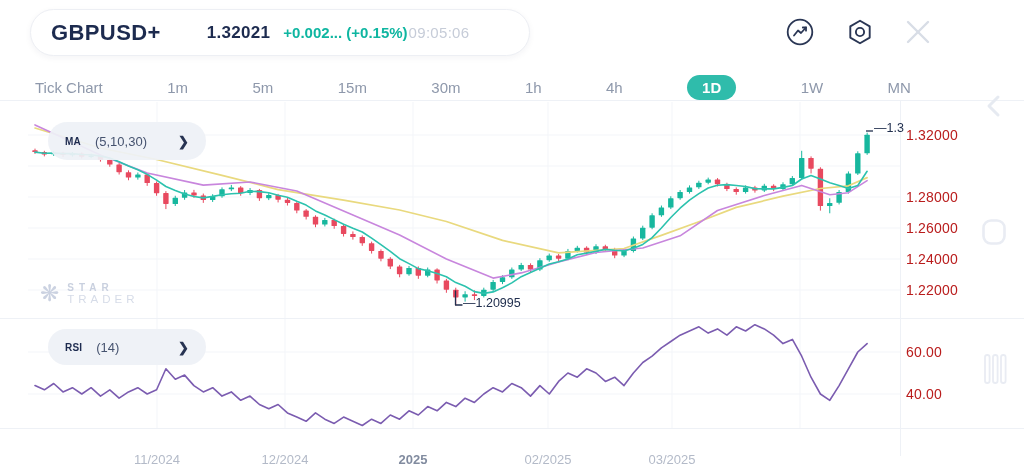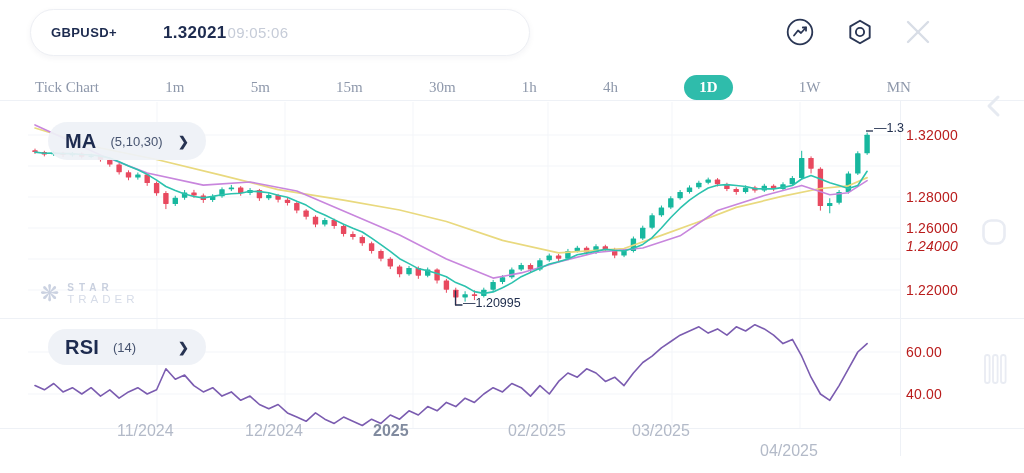--- a/index.html
+++ b/index.html
@@ -8,58 +8,58 @@
     background:#ffffff;font-family:"Liberation Sans",sans-serif;
     -webkit-font-smoothing:antialiased;
   }
   
   .topbar-pill{
     position:absolute;left:30px;top:9px;width:500px;height:47px;
     border:1px solid #edeff4;border-radius:26px;background:#fff;
     box-shadow:0 2px 6px rgba(30,42,80,.05);
     display:flex;align-items:center;padding:0 14px 0 20px;box-sizing:border-box;
   }
-  .sym{font-size:13px;font-weight:700;color:#1d2b4f;letter-spacing:.4px;}
+  .sym{font-size:22px;font-weight:700;color:#1d2b4f;letter-spacing:.4px;}
   .price{margin-left:46px;font-size:17px;font-weight:700;color:#1d2b4f;letter-spacing:.3px;}
   .chg{margin-left:13px;font-size:15px;font-weight:700;color:#0fb6a1;white-space:nowrap;}
   .time{margin-left:1px;font-size:15px;color:#c6ccd8;letter-spacing:.3px;}
   .icon-btn{position:absolute;top:17px;width:30px;height:30px;cursor:pointer;}
   #icon-trend{left:785px;}
   #icon-settings{left:845px;}
   #icon-close{left:903px;}
   
   .tabs{
     position:absolute;left:35px;top:72px;width:876px;height:30px;
-    display:flex;justify-content:space-between;align-items:center;font-family:Liberation Serif, serif;
+    display:flex;justify-content:space-between;align-items:center;
   }
   .tab{font-size:15px;color:#8e98ab;cursor:pointer;white-space:nowrap;}
   .tab.active{
     background:#2fbcab;color:#fff;font-weight:700;
     padding:4px 15px;border-radius:15px;
   }
   
   #chart-svg{position:absolute;left:0;top:0;z-index:1;}
   .ind-pill{
     position:absolute;z-index:3;background:rgba(238,241,246,.93);
     border-radius:19px;display:flex;align-items:center;
     padding:0 17px;box-sizing:border-box;color:#1d2b4f;cursor:pointer;
   }
   #ma-pill{left:48px;top:122px;width:158px;height:38px;}
   #rsi-pill{left:48px;top:329px;width:158px;height:36px;}
-  .ind-name{font-weight:700;font-size:20px;letter-spacing:.2px;text-align:right;}
+  .ind-name{font-weight:700;font-size:10px;letter-spacing:.2px;text-align:right;}
   .ind-params{font-size:13px;margin-left:14px;color:#46536f;}
   .ind-chevron{margin-left:auto;font-size:13px;font-weight:700;color:#273352;}
   
   .watermark{position:absolute;left:40px;top:282px;z-index:2;display:flex;align-items:center;color:#cfd6e4;}
   .wm-mark{font-size:23px;line-height:23px;margin-right:8px;color:#cbd2e1;}
   .wm-l1{font-size:10px;font-weight:700;letter-spacing:5px;color:#c9d0df;}
   .wm-l2{font-size:11.5px;letter-spacing:4px;color:#d6dce8;}
   
   .p-label{position:absolute;left:906px;transform:translateY(-50%);font-size:14px;color:#b91c1c;z-index:2;letter-spacing:.2px;}
-  .t-label{position:absolute;top:422px;width:80px;text-align:left;font-size:16px;color:#b3bac8;z-index:2;}
+  .t-label{position:absolute;top:452px;width:80px;text-align:center;font-size:13px;color:#b3bac8;z-index:2;}
   .t-label.bold{color:#818b9f;font-weight:700;}
   
   .anno{position:absolute;font-size:12.5px;color:#22304f;z-index:2;white-space:nowrap;}
   #anno-high{left:874px;top:121px;width:30px;overflow:hidden;}
   #anno-low{left:463px;top:296px;}
   
   .side-icon{position:absolute;z-index:2;cursor:pointer;}
 </style>
 </head>
 <body>
@@ -267,20 +267,21 @@
     <path d="M35.0 124.9 L100.5 155.0 L147.2 173.0 L203.3 185.1 L250.0 182.0 L296.8 191.0 L352.9 215.0 L399.6 235.0 L446.4 259.0 L493.1 278.1 L521.2 272.9 L558.6 261.9 L596.0 252.5 L642.8 248.0 L680.1 235.8 L717.5 210.5 L764.3 195.5 L801.7 185.4 L829.8 194.7 L848.4 192.7 L867.1 180.7" fill="none" stroke="#c886dd" stroke-width="1.6" stroke-linecap="round" stroke-linejoin="round"></path>
     <path d="M35.0 152.1 L44.4 153.2 L53.7 153.1 L63.0 153.6 L72.4 153.6 L81.8 154.5 L91.1 154.7 L100.5 156.1 L109.8 158.0 L119.1 161.7 L128.5 165.9 L137.8 169.7 L147.2 174.4 L156.6 180.1 L165.9 186.5 L175.3 190.5 L184.6 194.1 L193.9 196.5 L203.3 197.9 L212.7 196.4 L222.0 194.7 L231.3 193.7 L240.7 193.2 L250.0 191.2 L259.4 191.6 L268.8 192.8 L278.1 195.3 L287.4 197.2 L296.8 201.3 L306.1 205.1 L315.5 210.9 L324.8 215.0 L334.2 219.6 L343.6 224.3 L352.9 228.3 L362.3 232.0 L371.6 238.2 L380.9 244.7 L390.3 251.3 L399.6 258.7 L409.0 263.6 L418.3 268.6 L427.7 270.8 L437.1 273.6 L446.4 276.7 L455.8 282.6 L465.1 286.3 L474.4 291.6 L483.8 293.4 L493.1 291.9 L502.5 287.8 L511.8 282.9 L521.2 276.7 L530.5 272.6 L539.9 268.3 L549.3 264.0 L558.6 261.8 L567.9 259.0 L577.3 254.7 L586.6 253.1 L596.0 251.2 L605.4 249.4 L614.7 250.3 L624.0 250.9 L633.4 248.2 L642.8 244.4 L652.1 237.6 L661.4 228.0 L670.8 217.5 L680.1 208.2 L689.5 200.1 L698.9 193.6 L708.2 188.0 L717.5 185.2 L726.9 184.6 L736.3 185.5 L745.6 186.5 L754.9 188.6 L764.3 188.9 L773.6 188.9 L783.0 187.4 L792.4 185.5 L801.7 179.0 L811.0 175.6 L820.4 179.0 L829.8 182.7 L839.1 185.5 L848.4 188.6 L857.8 185.5 L867.1 171.3" fill="none" stroke="#2cc2ae" stroke-width="1.6" stroke-linecap="round" stroke-linejoin="round"></path>
     <path d="M35.0 385.6 L44.4 389.8 L53.7 383.5 L63.0 391.9 L72.4 387.7 L81.8 394.0 L91.1 387.7 L100.5 396.1 L109.8 389.8 L119.1 398.2 L128.5 391.9 L137.8 387.7 L147.2 394.0 L156.6 389.8 L165.9 368.8 L175.3 379.3 L184.6 375.1 L193.9 385.6 L203.3 391.9 L212.7 387.7 L222.0 396.1 L231.3 391.9 L240.7 400.3 L250.0 396.1 L259.4 404.5 L268.8 408.7 L278.1 404.5 L287.4 412.9 L296.8 417.1 L306.1 421.3 L315.5 412.9 L324.8 419.2 L334.2 423.4 L343.6 417.1 L352.9 421.3 L362.3 425.5 L371.6 419.2 L380.9 423.4 L390.3 415.0 L399.6 419.2 L409.0 410.8 L418.3 415.0 L427.7 406.6 L437.1 410.8 L446.4 402.4 L455.8 406.6 L465.1 398.2 L474.4 402.4 L483.8 394.0 L493.1 387.7 L502.5 391.9 L511.8 383.5 L521.2 387.7 L530.5 396.1 L539.9 385.6 L549.3 394.0 L558.6 381.4 L567.9 373.0 L577.3 377.2 L586.6 368.8 L596.0 373.0 L605.4 381.4 L614.7 377.2 L624.0 385.6 L633.4 373.0 L642.8 362.5 L652.1 356.2 L661.4 347.8 L670.8 341.5 L680.1 335.2 L689.5 331.0 L698.9 326.8 L708.2 333.1 L717.5 328.9 L726.9 335.2 L736.3 326.8 L745.6 331.0 L754.9 324.7 L764.3 328.9 L773.6 335.2 L783.0 343.6 L792.4 339.4 L801.7 356.2 L811.0 377.2 L820.4 394.0 L829.8 400.3 L839.1 385.6 L848.4 368.8 L857.8 352.0 L867.1 343.6" fill="none" stroke="#7b5cb0" stroke-width="1.6" stroke-linecap="round" stroke-linejoin="round"></path>
     <line x1="866" y1="131" x2="873" y2="131" stroke="#22304f" stroke-width="1.3"></line>
     <path d="M455.5 291 L455.5 305 L462 305" fill="none" stroke="#22304f" stroke-width="1.3" stroke-linecap="round" stroke-linejoin="round"></path>
   </svg>
 
 <div class="topbar-pill">
   <span class="sym">GBPUSD+</span>
   <span class="price">1.32021</span>
+  <span class="chg">+0.002... (+0.15%)</span>
   <span class="time">09:05:06</span>
 </div>
 
 <svg class="icon-btn" id="icon-trend" viewBox="0 0 30 30">
   <circle cx="15" cy="15" r="12.3" fill="none" stroke="#2a3654" stroke-width="1.8"></circle>
   <polyline points="9,18.5 13,13.5 16,16 21,10.5" fill="none" stroke="#2a3654" stroke-width="1.8" stroke-linecap="round" stroke-linejoin="round"></polyline>
   <polyline points="17.8,10.5 21,10.5 21,13.7" fill="none" stroke="#2a3654" stroke-width="1.8" stroke-linecap="round" stroke-linejoin="round"></polyline>
 </svg>
 <svg class="icon-btn" id="icon-settings" viewBox="0 0 30 30">
   <path d="M15 3.8 L24.7 9.4 L24.7 20.6 L15 26.2 L5.3 20.6 L5.3 9.4 Z" fill="none" stroke="#2a3654" stroke-width="1.9" stroke-linejoin="round"></path>
@@ -323,21 +324,21 @@
   </span>
 </div>
 
 <div class="anno" id="anno-high">—1.32</div>
 <div class="anno" id="anno-low">—1.20995</div>
 
 <div id="price-axis">
     <div class="p-label" style="top: 135px;">1.32000</div>
     <div class="p-label" style="top: 197px;">1.28000</div>
     <div class="p-label" style="top: 228px;">1.26000</div>
-    <div class="p-label" style="top: 246px; font-style: italic;">1.24000</div>
+    <div class="p-label" style="top: 259px;">1.24000</div>
     <div class="p-label" style="top: 290px;">1.22000</div>
     <div class="p-label" style="top: 352px;">60.00</div>
     <div class="p-label" style="top: 394px;">40.00</div>
   </div>
 <div id="time-axis">
     <div class="t-label" style="left: 117px;">11/2024</div>
     <div class="t-label" style="left: 245px;">12/2024</div>
     <div class="t-label bold" style="left: 373px;">2025</div>
     <div class="t-label" style="left: 508px;">02/2025</div>
     <div class="t-label" style="left: 632px;">03/2025</div>

